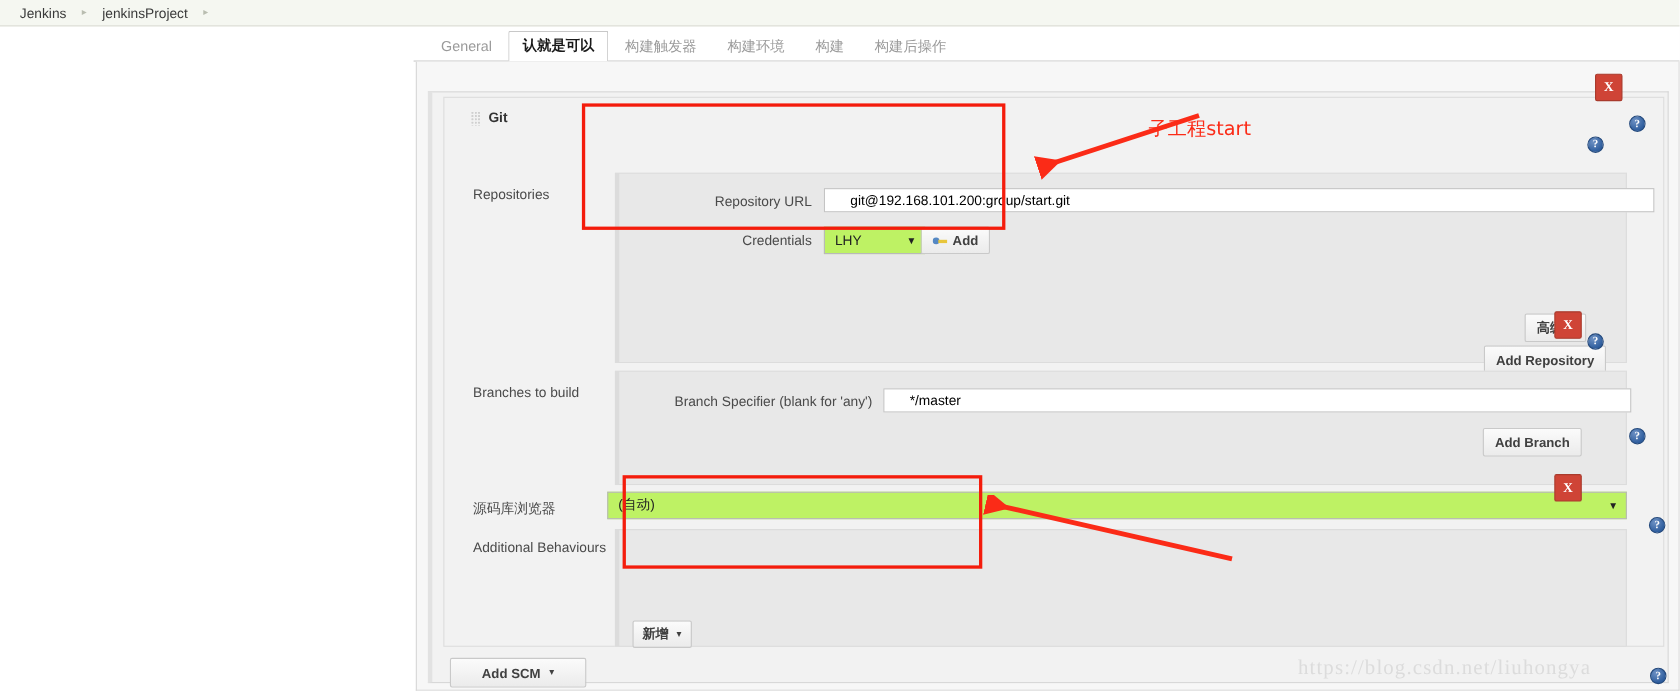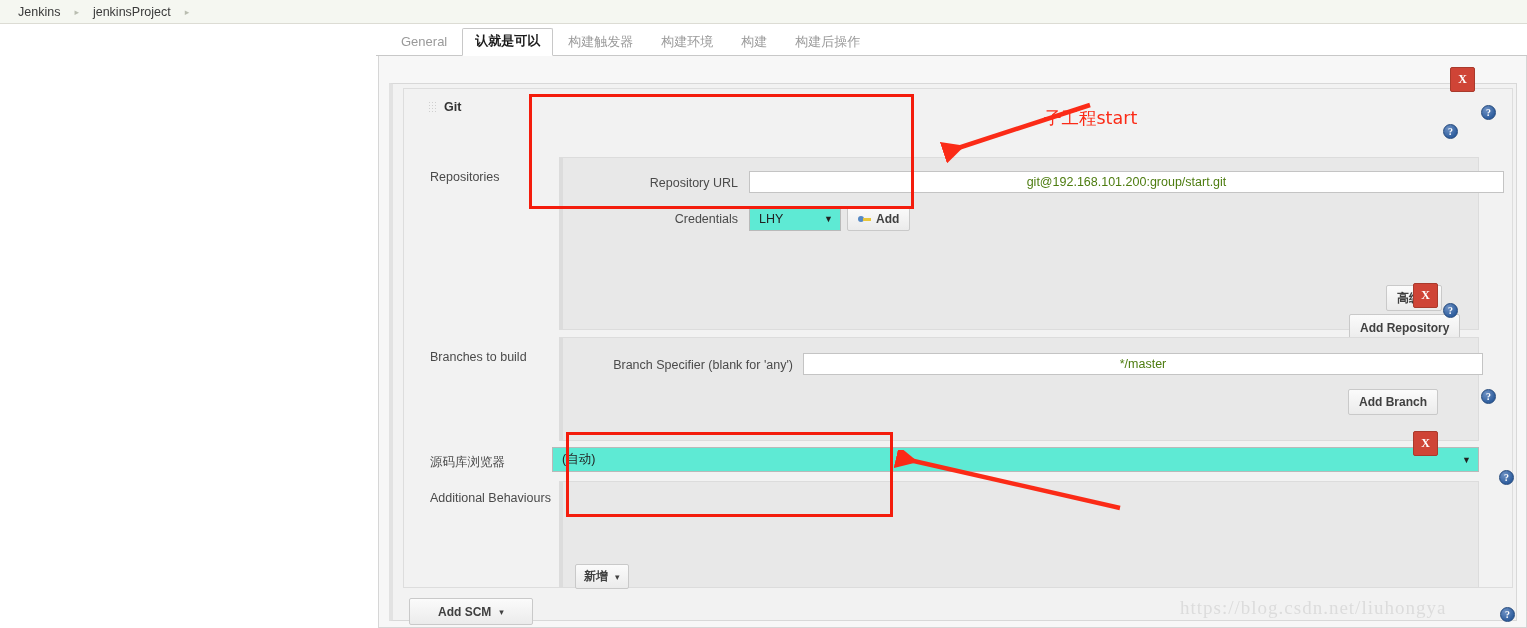--- a/index.html
+++ b/index.html
@@ -122,30 +122,29 @@
     position: absolute; font-size: 12.5px; color: #4a4a4a;
     text-align: right;
   }
   input.txt {
     position: absolute;
     height: 22px;
     border: 1px solid #c4c4c4;
     background: #ffffff;
     font-size: 12.5px;
     font-family: "Liberation Sans", "DejaVu Sans", sans-serif;
-    color: #4d7c0f;
-    padding: 1px 5px;
+    color: #000000;
+    padding: 1px 23px;
     outline: none;
-    text-align: center;
   }
   select.sel, .fakesel {
     position: absolute;
     height: 25px;
     border: 1px solid #b9b9b9;
-    background: #5eead4;
+    background: #bef264;
     font-size: 12.5px;
     font-family: "Liberation Sans", "DejaVu Sans", sans-serif;
     color: #222;
     padding: 2px 4px;
   }
   .fakesel {
     display: flex; align-items: center; justify-content: space-between;
     padding-left: 9px; padding-right: 7px;
   }
   .caret { font-size: 9px; color: #222; }
@@ -282,21 +281,21 @@
 
             <div class="field-label" style="left:25px; top:18px; width:150px;">Repository URL</div>
             <input class="txt" style="left: 186px; top: 13px; width: 755px;" type="text" value="git@192.168.101.200:group/start.git">
 
             <div class="field-label" style="left:25px; top:54px; width:150px;">Credentials</div>
             <div class="fakesel" style="left:186px; top:48px; width:92px;">
               <span>LHY</span>
               <span class="caret">▼</span>
             </div>
 
-            <div class="btn" style="left:284px; top:48px; height:25px;">
+            <div class="btn" style="left:274px; top:48px; height:25px;">
               <span class="key-icon"></span>
               <span>Add</span>
             </div>
 
             <div class="btn" style="left:823px; top:127px; height:26px;">高级...</div>
           </div>
 
           <div class="btn" style="left:945px; top:225px; height:27px;">Add Repository</div>
 
           <div class="row-label" style="left:26px; top:261px; width:160px;">Branches to build</div>

